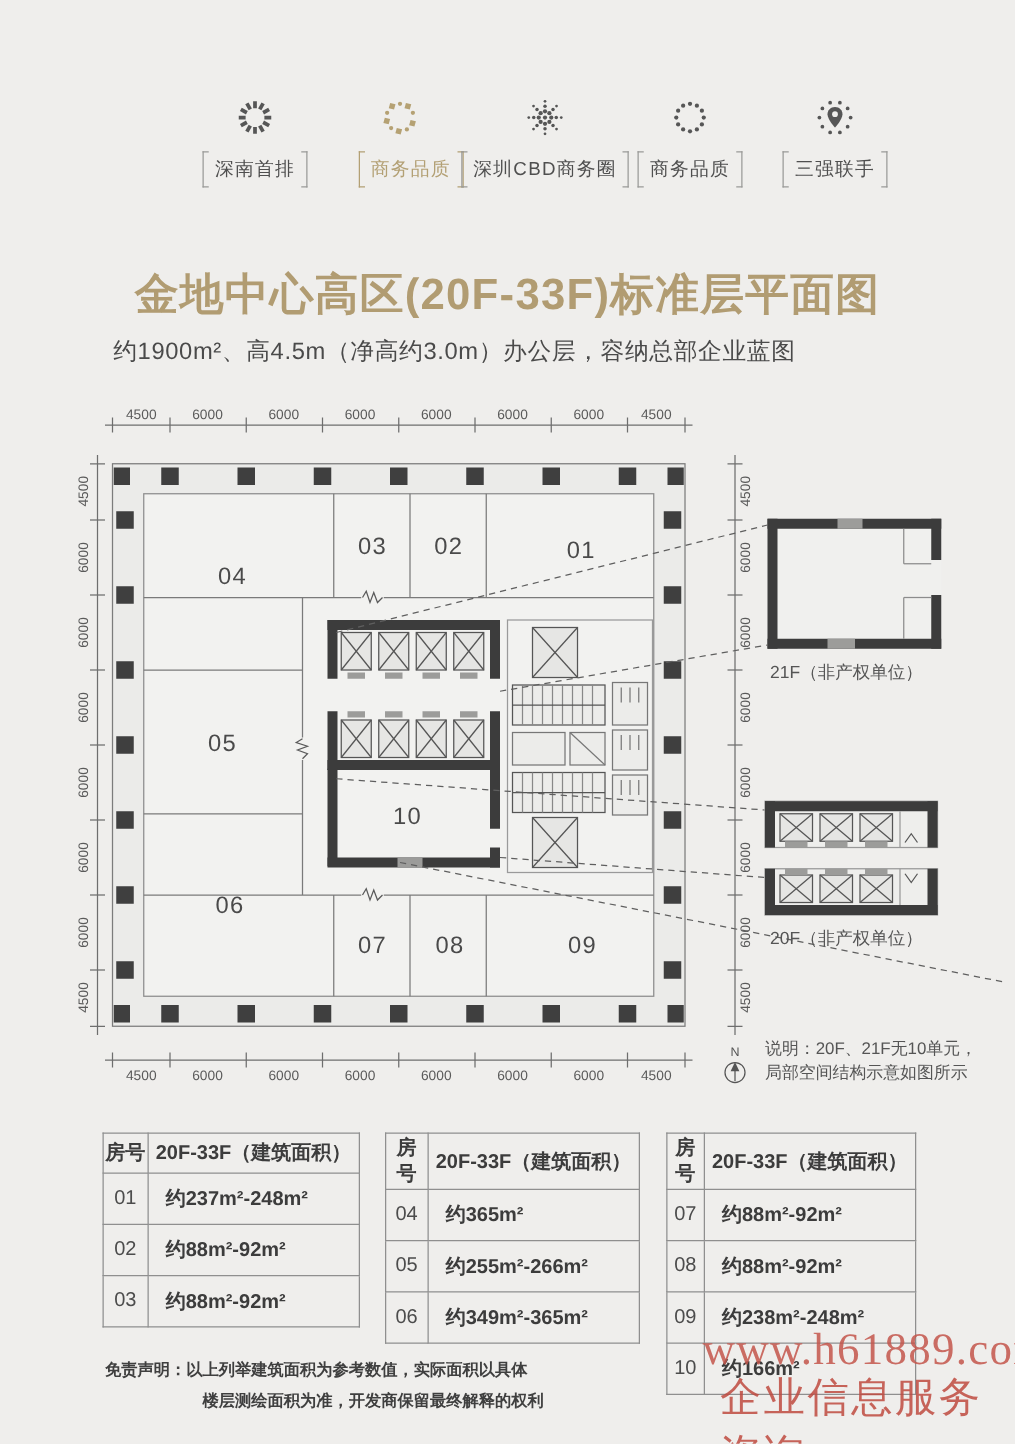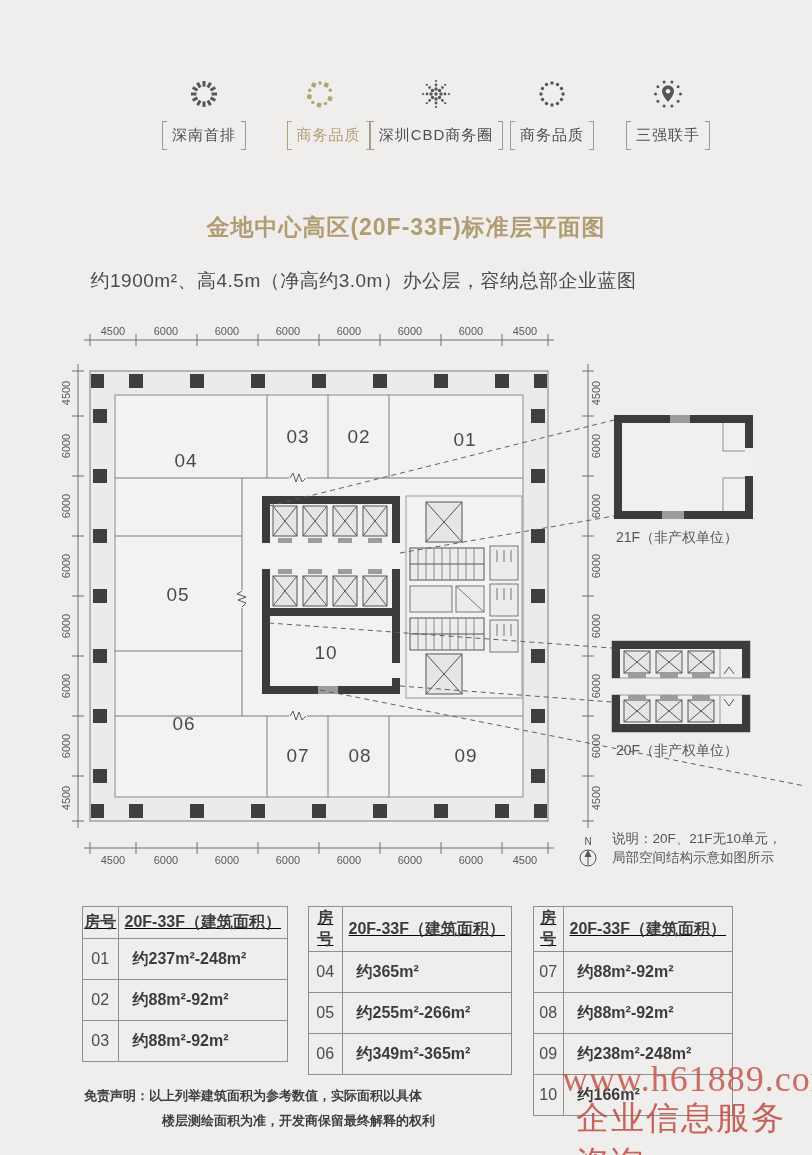--- a/index.html
+++ b/index.html
@@ -13,32 +13,32 @@
   .nav-icon{height:44px;display:flex;align-items:flex-end;justify-content:center;margin-bottom:9px;}
   .nav-label{display:flex;align-items:center;gap:5px;font-size:15px;color:#4f4f4f;letter-spacing:1px;white-space:nowrap;}
   .bk{width:5px;height:29px;box-sizing:border-box;}
   .bk.l{border-left:1.5px solid #9a9a98;border-top:1.5px solid #9a9a98;border-bottom:1.5px solid #9a9a98;}
   .bk.r{border-right:1.5px solid #9a9a98;border-top:1.5px solid #9a9a98;border-bottom:1.5px solid #9a9a98;}
   .nav-item.active .nav-label{color:#b3a074;padding-left:17px;}
   .nav-item.active .bk{border-color:#b3a074;}
 
   
   .title{position:absolute;top:212px;left:0;width:812px;text-align:center;
-         font-size:23px;font-weight:bold;color:#b19c72;letter-spacing:1px;}
+         font-size:35px;font-weight:bold;color:#b19c72;letter-spacing:1px;}
   .subtitle{position:absolute;top:268px;left:0;width:727px;text-align:center;
          font-size:19px;color:#4a4a4a;letter-spacing:.5px;}
 
   
   table{border-collapse:collapse;background:transparent;}
   td,th{border:1px solid #8f8f8f;color:#3c3c3c;}
   .t-id{width:46px;text-align:center;font-size:16px;color:#4c4c4c;}
   .t-hd1{width:46px;text-align:center;font-size:16px;font-weight:bold;}
   .t-hd2{text-align:center;font-size:16px;font-weight:bold;padding:0 6px;white-space:nowrap;}
   .t-val{font-size:16px;font-weight:bold;padding-left:14px;white-space:nowrap;}
-  .hrow{height:32px;text-decoration:underline;} .drow{height:41px;}
+  .hrow{height:32px;} .drow{height:41px;}
 
   .disclaimer{position:absolute;left:84px;top:1083px;width:450px;font-size:13px;
       font-weight:bold;color:#3f3f3f;line-height:25px;}
   .disclaimer .dline2{padding-left:78px;}
 
   .wm{position:absolute;font-family:"Liberation Serif","DejaVu Serif",serif;color:#bf4a40;}
   .wm1{left:562px;top:1058px;font-size:36px;letter-spacing:1px;color:#c4564c;opacity:.85;}
   .wm2{left:576px;top:1096px;font-size:33px;letter-spacing:2px;opacity:.85;}
 
   svg text{font-family:"Liberation Sans","DejaVu Sans",sans-serif;}

